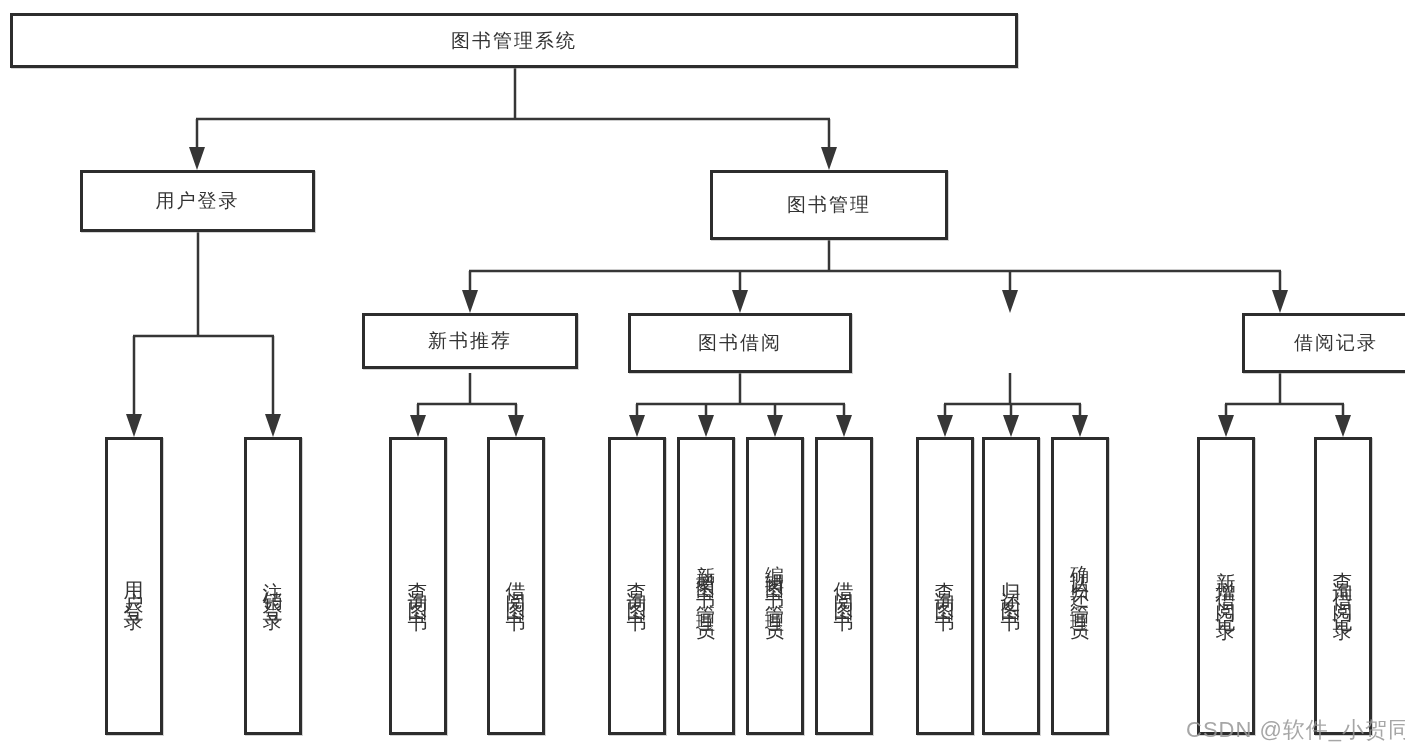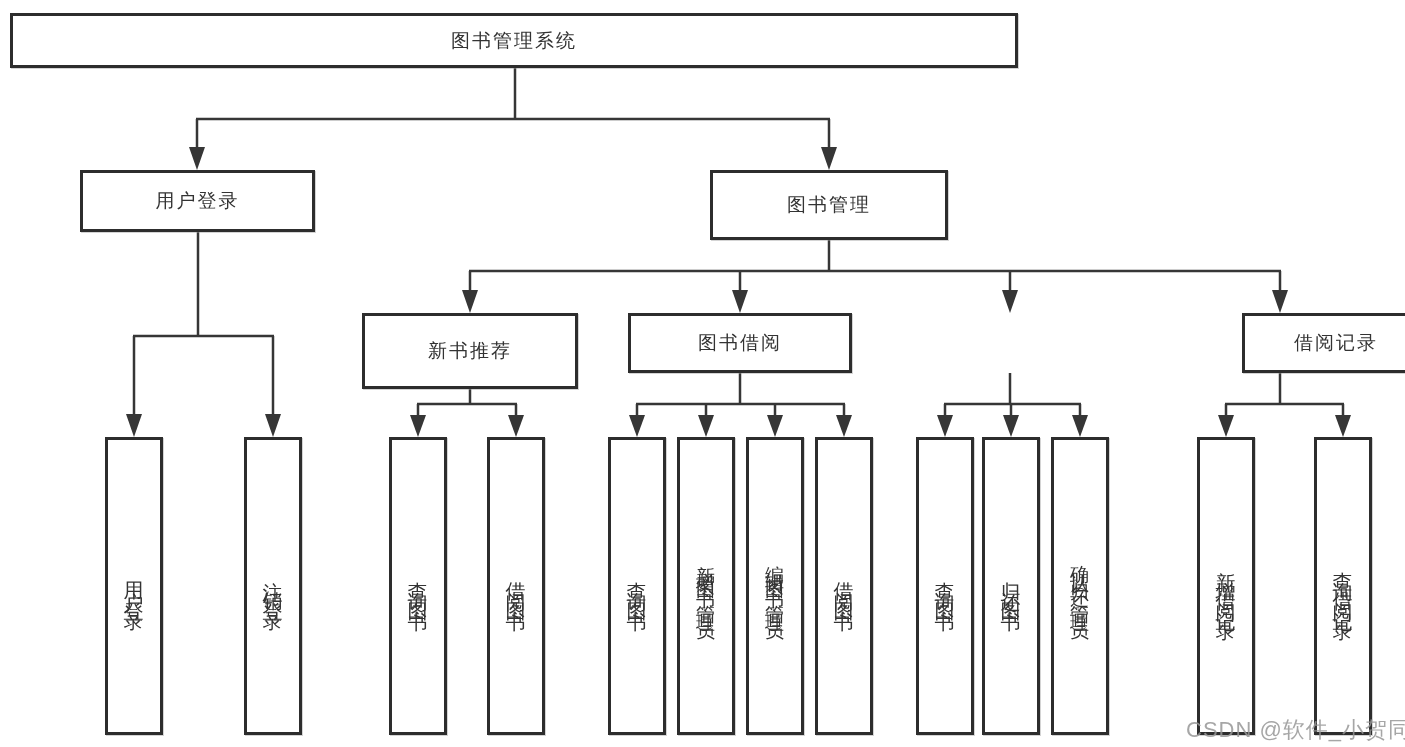--- a/index.html
+++ b/index.html
@@ -140,21 +140,21 @@
     <span>图书管理系统</span>
   </div>
 
   <div class="hbox" style="left:80px; top:170px; width:235px; height:62px;">
     <span>用户登录</span>
   </div>
   <div class="hbox" style="left:710px; top:170px; width:238px; height:70px;">
     <span>图书管理</span>
   </div>
 
-  <div class="hbox" style="left:362px; top:313px; width:216px; height:76px;">
+  <div class="hbox" style="left:362px; top:313px; width:216px; height:56px;">
     <span>新书推荐</span>
   </div>
   <div class="hbox" style="left:628px; top:313px; width:224px; height:60px;">
     <span>图书借阅</span>
   </div>
   <div class="hbox" style="left:1242px; top:313px; width:188px; height:60px;">
     <span>借阅记录</span>
   </div>
 
   <div class="leaf" style="left:105px;">

